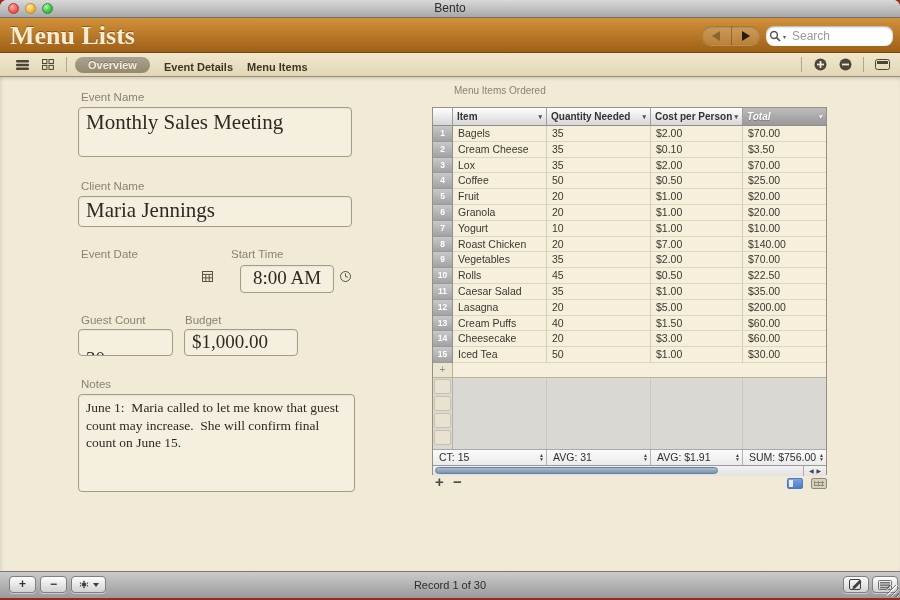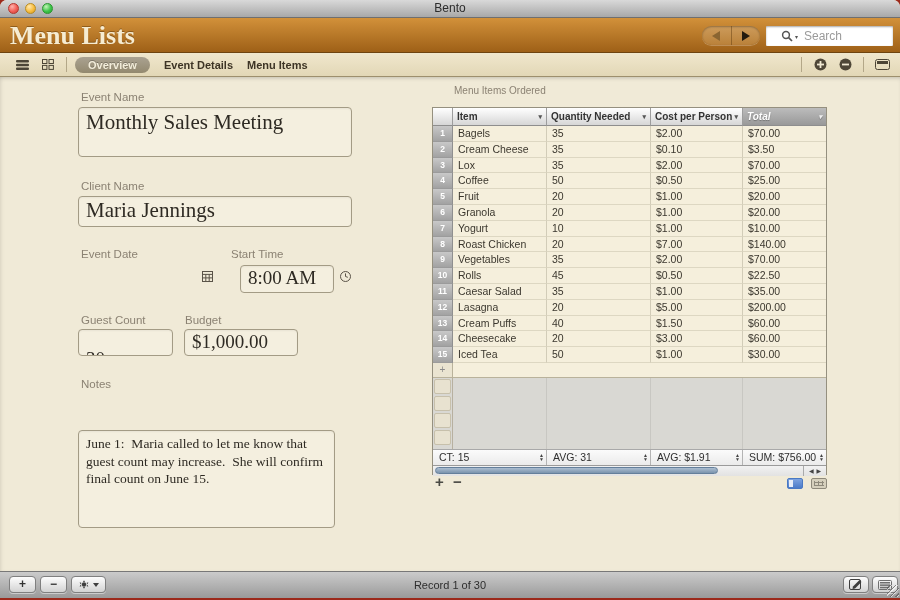--- a/index.html
+++ b/index.html
@@ -16,31 +16,31 @@
   .light.green { background:radial-gradient(circle at 35% 30%, #c4f3b8, #3cc549 55%, #2ba335); border:1px solid #2c9430; }
 
   
   .header { position:absolute; top:18px; left:0; right:0; height:34px; background:linear-gradient(#d2913a,#9e6017); border-bottom:1px solid #6e440f; }
   .header h1 { margin:0; position:absolute; left:10px; top:1px; font-family:"Liberation Serif", serif; font-weight:bold; font-size:26px; line-height:33px; color:#f6ecd2; text-shadow:0 -1px 0 rgba(80,45,0,.45); }
   .navpill { position:absolute; left:702px; top:8px; width:58px; height:19px; border-radius:10px; background:linear-gradient(#cd9c5c,#ba8139); box-shadow:inset 0 1px 2px rgba(0,0,0,.3), 0 1px 0 rgba(255,255,255,.25); display:flex; }
   .navhalf { flex:1; display:flex; align-items:center; justify-content:center; }
   .navhalf + .navhalf { border-left:1px solid rgba(90,55,10,.45); }
   .tri-left { width:0; height:0; border-top:5px solid transparent; border-bottom:5px solid transparent; border-right:8px solid #8a6531; }
   .tri-right { width:0; height:0; border-top:5px solid transparent; border-bottom:5px solid transparent; border-left:8px solid #241softly; border-left:8px solid #241b0e; }
-  .search { position:absolute; left:766px; top:8px; width:127px; height:20px; border-radius:1px; background:#fff; box-shadow:inset 0 1px 2px rgba(0,0,0,.35); display:flex; align-items:center; padding:0 15px; box-sizing:border-box; }
+  .search { position:absolute; left:766px; top:8px; width:127px; height:20px; border-radius:8px; background:#fff; box-shadow:inset 0 1px 2px rgba(0,0,0,.35); display:flex; align-items:center; padding:0 3px; box-sizing:border-box; }
   .search input { border:none; outline:none; background:transparent; width:80px; font-size:12px; color:#333; font-family:"Liberation Sans", sans-serif; }
   .search input::placeholder { color:#9a9a9a; }
   .mag { width:12px; height:12px; flex:0 0 auto; margin-right:2px; }
   .mag-caret { font-size:6px; color:#555; margin-right:4px; }
 
   
   .toolbar { position:absolute; top:53px; left:0; right:0; height:23px; background:linear-gradient(#f0e7cd,#e2d7b6); border-bottom:1px solid #9d8f6d; display:flex; align-items:center; }
   .tb-sep { width:1px; height:15px; background:#b3a788; margin:0 8px; }
   .tb-icon { display:flex; align-items:center; justify-content:center; width:20px; height:16px; }
-  .tabs { display:flex; align-items:center; gap:14px; }
+  .tabs { display:flex; align-items:flex-end; gap:14px; }
   .tab { font-size:11px; font-weight:bold; color:#3d3425; cursor:default; }
   .tab.selected { background:linear-gradient(#aaa291,#93896f); color:#f3edda; border-radius:9px; padding:2px 13px; text-shadow:0 -1px 0 rgba(0,0,0,.25); }
   .tb-right { margin-left:auto; display:flex; align-items:center; padding-right:8px; }
 
   
   .content { position:absolute; top:77px; left:0; right:0; height:494px; background:#f0ead7; box-shadow:inset 0 3px 4px -2px rgba(0,0,0,.18), inset 3px 0 4px -2px rgba(0,0,0,.08); }
   .flabel { position:absolute; color:#8b8273; font-size:11.5px; }
   .fbox { position:absolute; background:#f4efdf; border:1px solid #a39b85; border-radius:4px; box-sizing:border-box; font-family:"Liberation Serif", serif; color:#2e2a23; box-shadow:inset 0 1px 2px rgba(0,0,0,.05); padding:2px 7px; overflow:hidden; }
   .icon-abs { position:absolute; }
 
@@ -186,37 +186,37 @@
       <svg width="11" height="11" viewBox="0 0 11 11">
           <rect x="0.5" y="0.5" width="10" height="10" fill="none" stroke="#5a5348"></rect>
           <line x1="0.5" y1="3.4" x2="10.5" y2="3.4" stroke="#5a5348"></line>
           <line x1="3.8" y1="3.4" x2="3.8" y2="10.5" stroke="#5a5348"></line>
           <line x1="7.2" y1="3.4" x2="7.2" y2="10.5" stroke="#5a5348"></line>
           <line x1="0.5" y1="6.9" x2="10.5" y2="6.9" stroke="#5a5348"></line>
         </svg>
     </span>
 
     <div class="flabel" style="left:231px; top:171px;">Start Time</div>
-    <div class="fbox" style="left:240px; top:188px; width:94px; height:28px; font-size:19px; padding-top:1px;">8:00 AM</div>
+    <div class="fbox" style="left:240px; top:188px; width:94px; height:28px; font-size:19px; padding-top:1px;text-align:center;">8:00 AM</div>
     <span class="icon-abs" style="left:340px; top:194px;">
       <svg width="11" height="11" viewBox="0 0 11 11">
           <circle cx="5.5" cy="5.5" r="5" fill="none" stroke="#5a5348"></circle>
           <line x1="5.5" y1="5.5" x2="5.5" y2="2.4" stroke="#5a5348"></line>
           <line x1="5.5" y1="5.5" x2="7.8" y2="6.3" stroke="#5a5348"></line>
         </svg>
     </span>
 
     <div class="flabel" style="left:81px; top:237px;">Guest Count</div>
     <div class="fbox" style="left:78px; top:252px; width:95px; height:27px; font-size:19px; padding-top:18px;">30</div>
 
     <div class="flabel" style="left:185px; top:237px;">Budget</div>
     <div class="fbox" style="left:184px; top:252px; width:114px; height:27px; font-size:19px; padding-top:1px;">$1,000.00</div>
 
     <div class="flabel" style="left:81px; top:301px;">Notes</div>
-    <div class="fbox" style="left:78px; top:317px; width:257px; height:98px; font-size:13.5px; line-height:1.3; white-space:pre-wrap; padding:4px 7px;margin-top:36px;">June 1:  Maria called to let me know that guest count may increase.  She will confirm final count on June 15.</div>
+    <div class="fbox" style="left:78px; top:317px; width:277px; height:98px; font-size:13.5px; line-height:1.3; white-space:pre-wrap; padding:4px 7px;">June 1:  Maria called to let me know that guest count may increase.  She will confirm final count on June 15.</div>
 
     <div class="ttitle">Menu Items Ordered</div>
 
     <div class="table">
       <div class="thead">
         <div class="th w-gut"></div>
         <div class="th w-item">
             <span>Item</span>
             <span class="arr">▾</span>
           </div>

